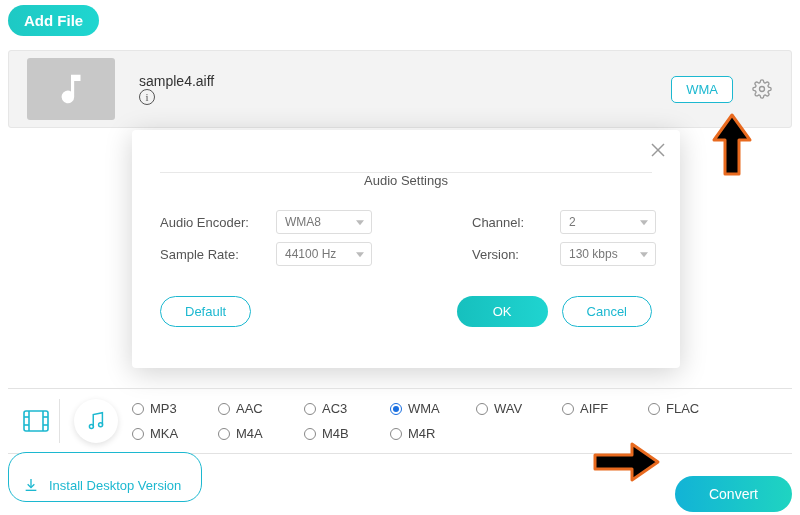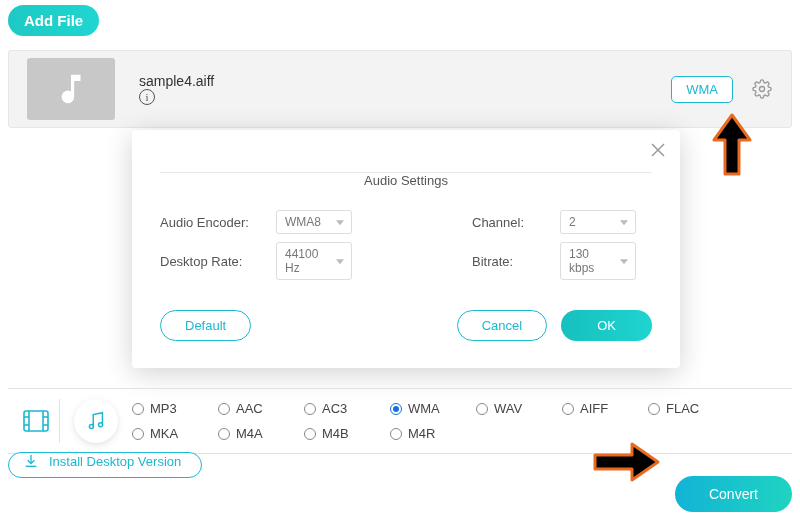--- a/index.html
+++ b/index.html
@@ -118,21 +118,21 @@
   }
   .form-grid .lbl { white-space: nowrap; }
   .select {
     border: 1px solid #ddd;
     border-radius: 3px;
     padding: 4px 22px 4px 8px;
     font-size: 12px;
     color: #777;
     background: #fff;
     position: relative;
-    width: 76px;
+    width: 96px;
     cursor: pointer;
   }
   .select::after {
     content: "";
     position: absolute; right: 7px; top: 50%; transform: translateY(-35%);
     border-left: 4px solid transparent;
     border-right: 4px solid transparent;
     border-top: 5px solid #bbb;
   }
   .modal-actions {
@@ -197,21 +197,21 @@
   }
 
   
   .install-btn {
     position: absolute;
     left: 8px; top: 452px;
     border: 1.5px solid #1cb8d0;
     color: #1cb8d0;
     background: #fff;
     border-radius: 18px;
-    padding: 0 20px 8px 14px;
+    padding: 24px 20px 8px 14px;
     font-size: 13px;
     display: inline-flex; align-items: center; gap: 10px;
     cursor: pointer;
   }
   .dl-icon { width: 16px; height: 16px; }
 
   .convert-btn {
     position: absolute;
     right: 8px; top: 476px;
     background: linear-gradient(90deg, #12b3d6, #1fd4c1);
@@ -265,32 +265,32 @@
   <hr>
   <span class="modal-title">Audio Settings</span>
 
   <div class="form-grid">
     <span class="lbl">Audio Encoder:</span>
     <div class="select"><span>WMA8</span></div>
     <span></span>
     <span class="lbl">Channel:</span>
     <div class="select"><span>2</span></div>
 
-    <span class="lbl">Desktop Rate:</span>
+    <span class="lbl">Sample Rate:</span>
     <div class="select"><span>44100 Hz</span></div>
     <span></span>
-    <span class="lbl">Bitrate:</span>
+    <span class="lbl">Version:</span>
     <div class="select"><span>130 kbps</span></div>
   </div>
 
   <div class="modal-actions">
     <button class="pill-btn">Default</button>
     <div class="right">
+      <button class="pill-btn primary">OK</button>
       <button class="pill-btn">Cancel</button>
-      <button class="pill-btn primary">OK</button>
     </div>
   </div>
 </div>
 
 <div class="format-bar">
   <div class="type-icon">
     <svg width="28" height="24" viewBox="0 0 28 24" fill="none" stroke-width="1.6">
         <rect x="2" y="2" width="24" height="20" rx="2"></rect>
         <line x1="7" y1="2" x2="7" y2="22"></line>
         <line x1="21" y1="2" x2="21" y2="22"></line>

